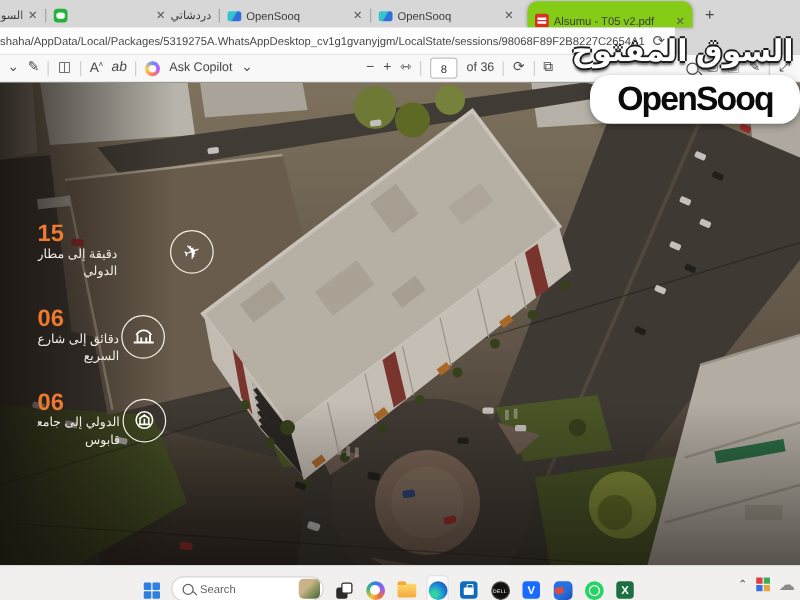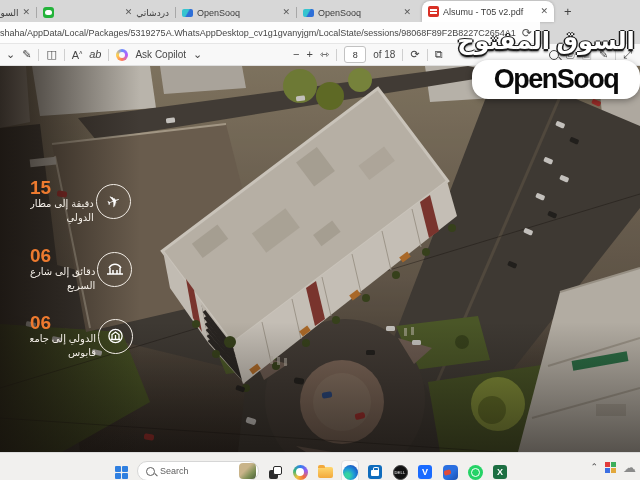--- a/index.html
+++ b/index.html
@@ -5,22 +5,22 @@
   html,body{margin:0;padding:0;background:#222;}
   .screen{position:relative;width:640px;height:480px;overflow:hidden;
     font-family:"Liberation Sans","DejaVu Sans",sans-serif;background:#d7d7d7;}
   
   .tabbar{position:absolute;top:0;left:0;width:640px;height:22px;background:#d7d7d7;
     display:flex;align-items:flex-end;}
   .tab{position:relative;height:19px;display:flex;align-items:center;gap:4px;
     padding:0 6px;font-size:9px;color:#3c3c3c;box-sizing:border-box;flex:none;overflow:hidden;}
   .tab .x{font-size:9px;color:#5a5a5a;line-height:1;flex:none;}
   .tabsep{width:1px;height:11px;background:#a8a8a8;margin-bottom:4px;flex:none;}
-  .tab.active{background:#ffffff;border-radius:8px 8px 0 0;height:21px;
-    box-shadow:0 0 3px rgba(0,0,0,.25);}
+  .tab.active{background:#84cc16;border-radius:8px 8px 0 0;height:21px;
+    box-shadow:0 0 3px rgba(0,0,0,.25);align-items:flex-end;}
   .fav{width:11px;height:11px;border-radius:3px;flex:none;}
   .fav.green{background:#23b33a;position:relative;}
   .fav.green:after{content:"";position:absolute;left:2px;top:3px;width:7px;height:5px;
     border-radius:3px;background:#fff;}
   .fav.sooq{background:linear-gradient(120deg,#35c4cf 45%,#2e6fd8 55%);border-radius:2px;height:8px;margin-top:1px;}
   .fav.pdf{background:#d93025;border-radius:2px;position:relative;}
   .fav.pdf:after{content:"";position:absolute;left:2px;top:3px;width:7px;height:1.5px;
     background:#fff;box-shadow:0 3px 0 #fff;}
   .newtab{font-size:13px;color:#444;margin:0 0 3px 10px;}
   .spacer{flex:1;}
@@ -176,21 +176,21 @@
     <span class="vsep"></span>
     <span class="copilot-dot"></span>
     <span>Ask Copilot</span>
     <span class="tico">⌄</span>
     <span style="flex:1;"></span>
     <span class="tico">−</span>
     <span class="tico">+</span>
     <span class="tico">⇿</span>
     <span class="vsep"></span>
     <span class="pagebox">8</span>
-    <span>of 18</span>
+    <span>of 36</span>
     <span class="vsep"></span>
     <span class="tico">⟳</span>
     <span class="vsep"></span>
     <span class="tico">⧉</span>
     <span style="flex:1.2;"></span>
     <span class="mag"></span>
     <span class="tico">⎙</span>
     <span class="tico" style="color:#b5b5b5;">▣</span>
     <span class="tico">✎</span>
     <span class="vsep"></span>
@@ -366,21 +366,21 @@
         <rect x="404" y="262" width="3" height="8"></rect>
           <rect x="411" y="261" width="3" height="8"></rect>
       </g>
     </svg>
 
     <div class="shade-all"></div>
     <div class="shade-bottom"></div>
     <div class="shade-left"></div>
 
     
-    <div class="poi" style="top:112px;">
+    <div class="poi" style="top:112px;gap:40px;">
       <div class="poi-text">
         <div class="num">15</div>
         <div class="l1">دقيقة إلى مطار</div>
         <div class="l2">الدولي</div>
       </div>
       <div class="poi-icon">
           <span style="font-size:16px;transform:rotate(-20deg);font-family:'DejaVu Sans',sans-serif;">✈</span>
         </div>
     </div>
     <div class="poi" style="top:180px;">

